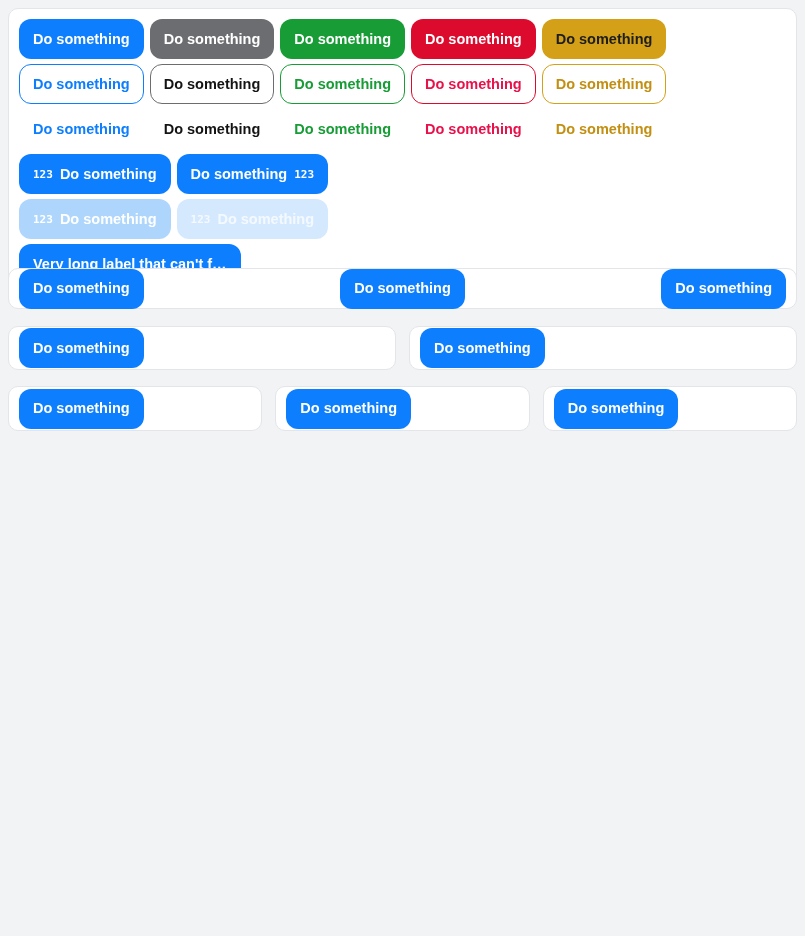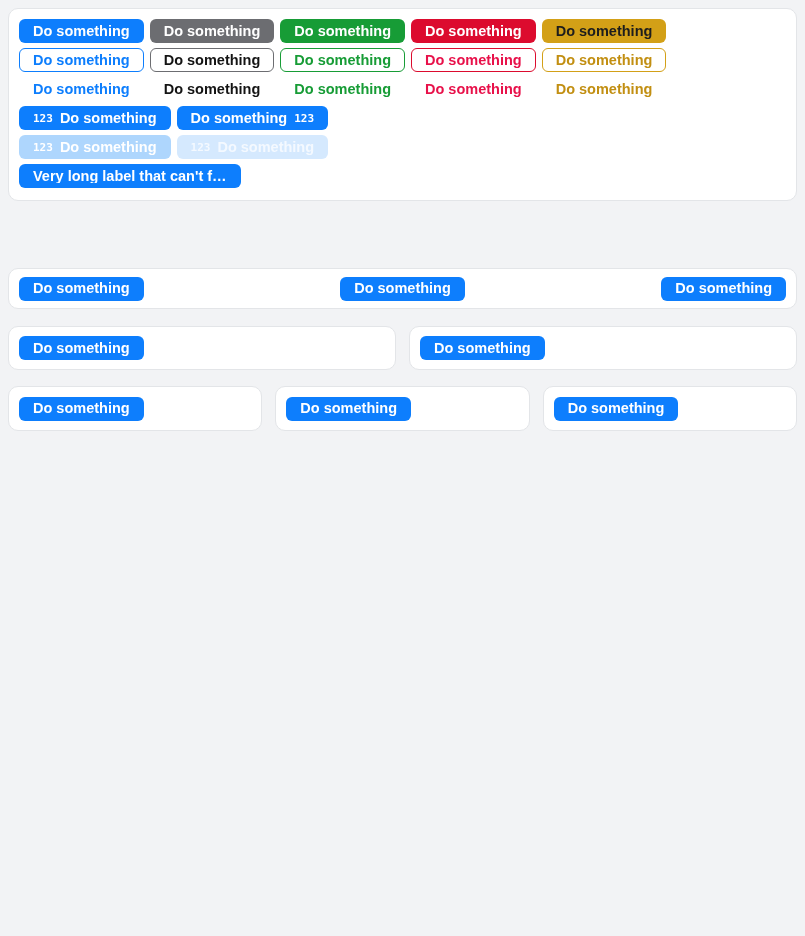--- a/index.html
+++ b/index.html
@@ -38,25 +38,25 @@
     padding: 0;
     flex-wrap: nowrap;
   }
   .btn-row + .btn-row { margin-top: 5px; }
 
   .btn {
     display: inline-flex;
     align-items: center;
     justify-content: center;
     gap: 7px;
-    height: 24px;
+    height: 40px;
     padding: 4px 13px;
     margin: 0 6px 0 0;
     border: 1px solid transparent;
-    border-radius: 6px;
+    border-radius: 12px;
     font-family: "Liberation Sans", sans-serif;
     font-size: 14.5px;
     font-weight: 700;
     line-height: 1;
     white-space: nowrap;
     box-sizing: border-box;
     cursor: pointer;
     user-select: none;
   }
 

